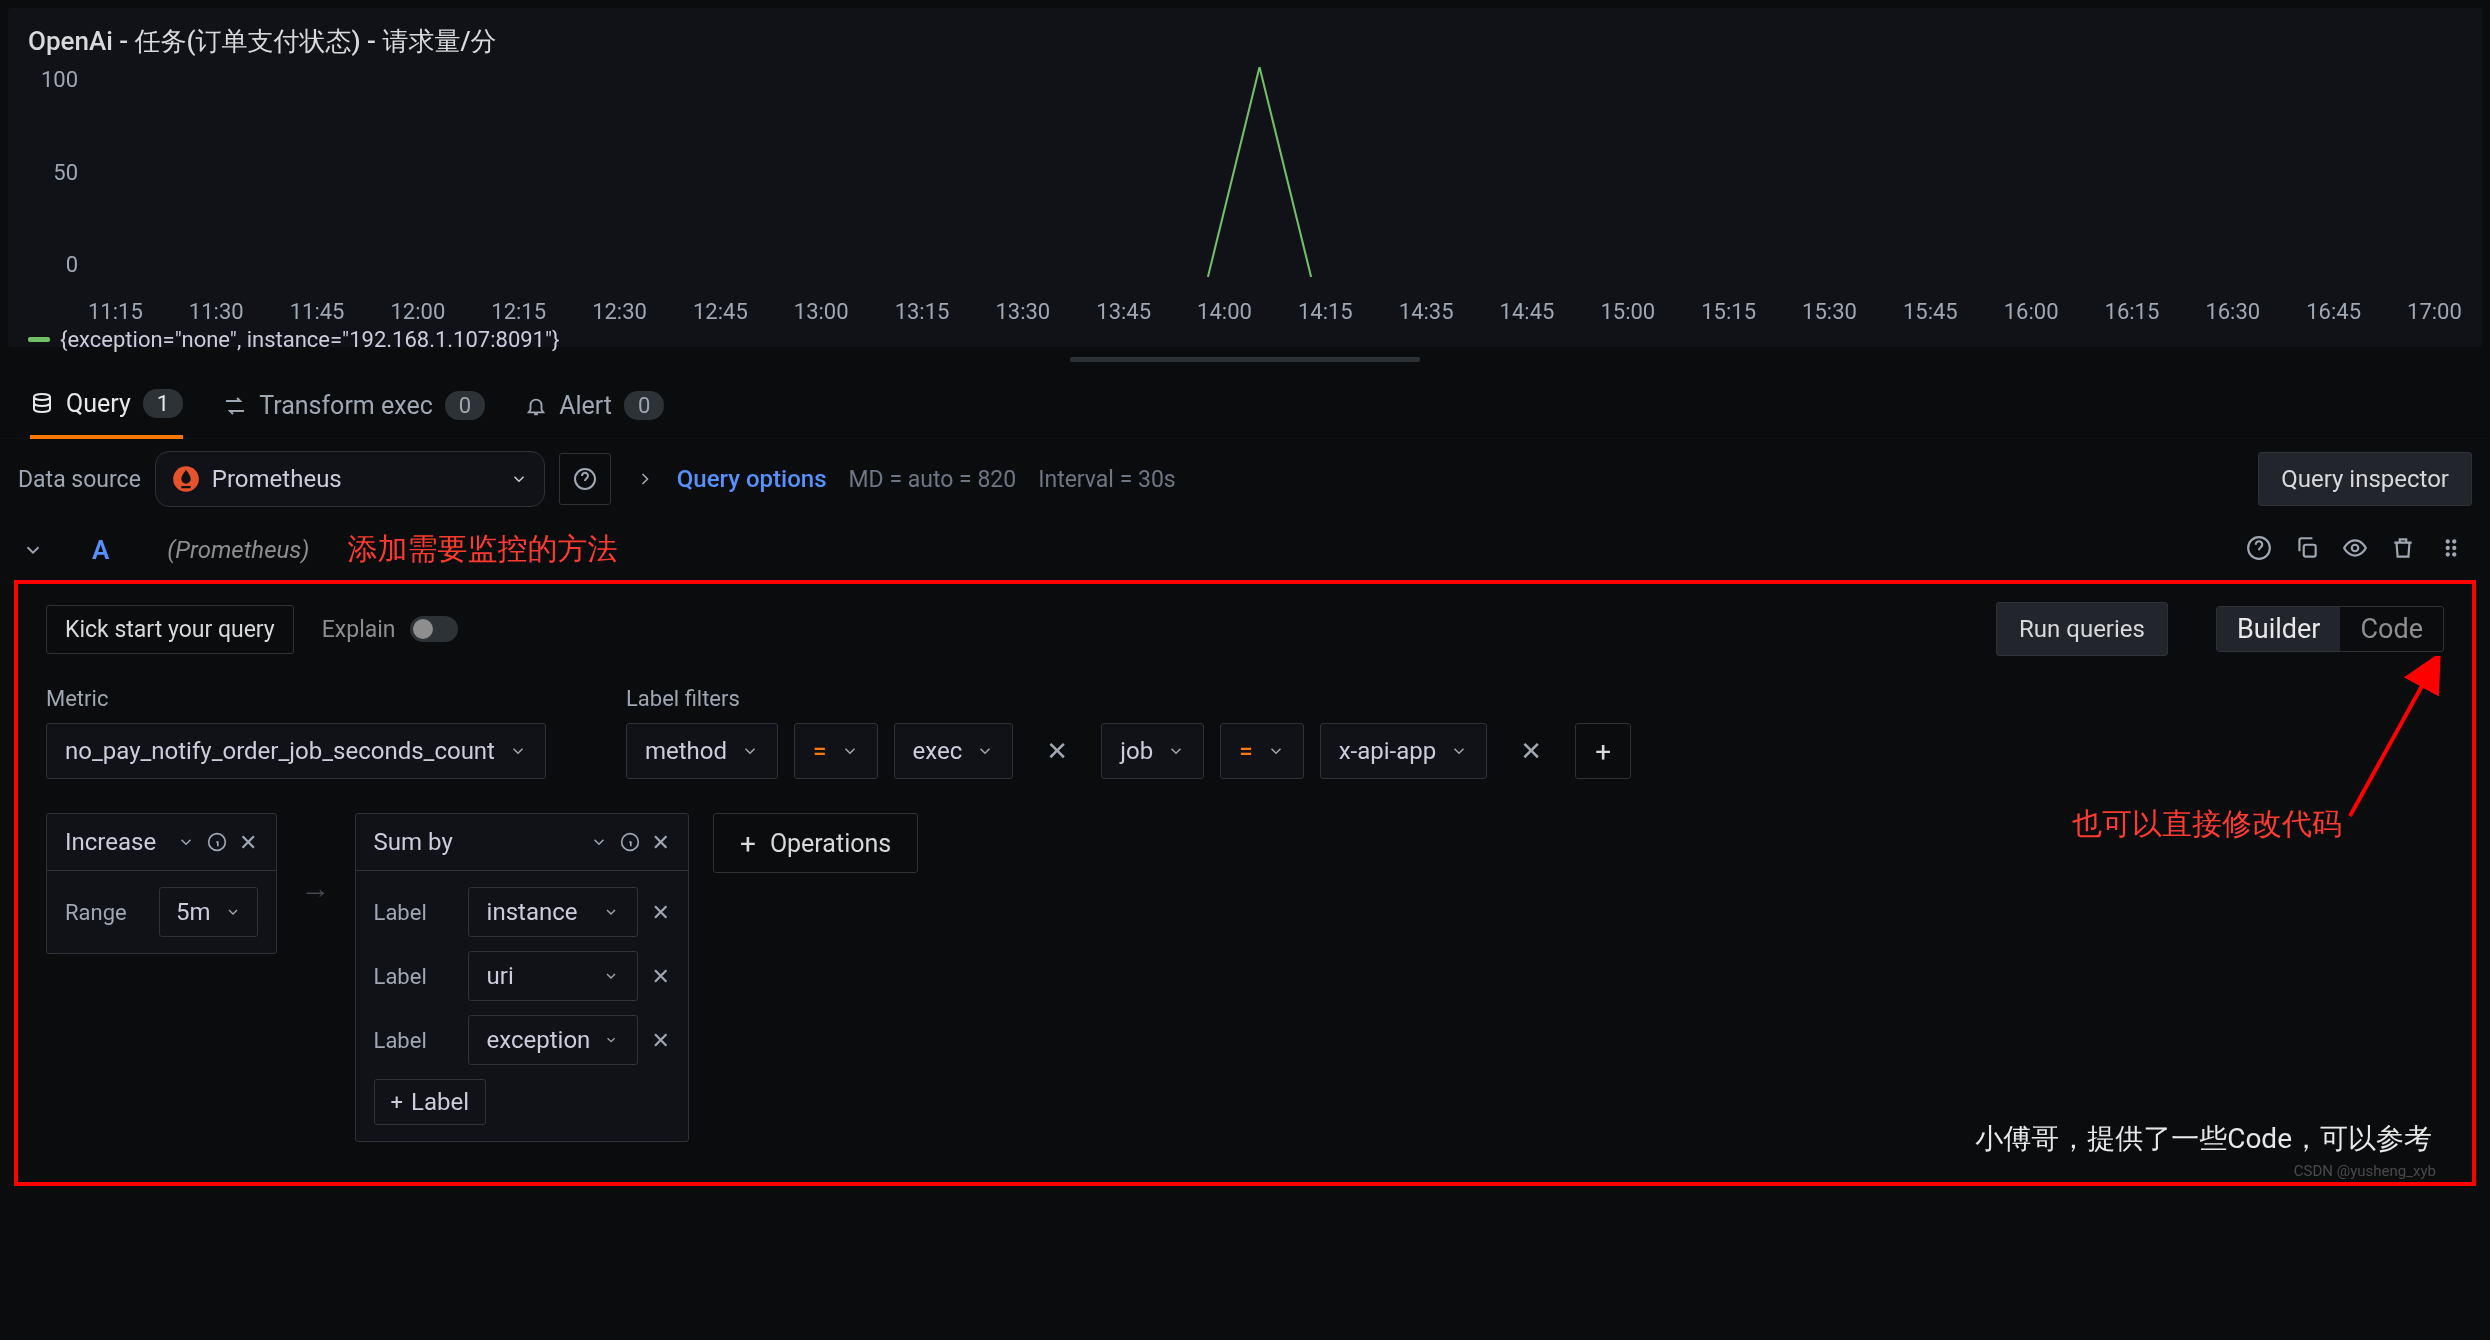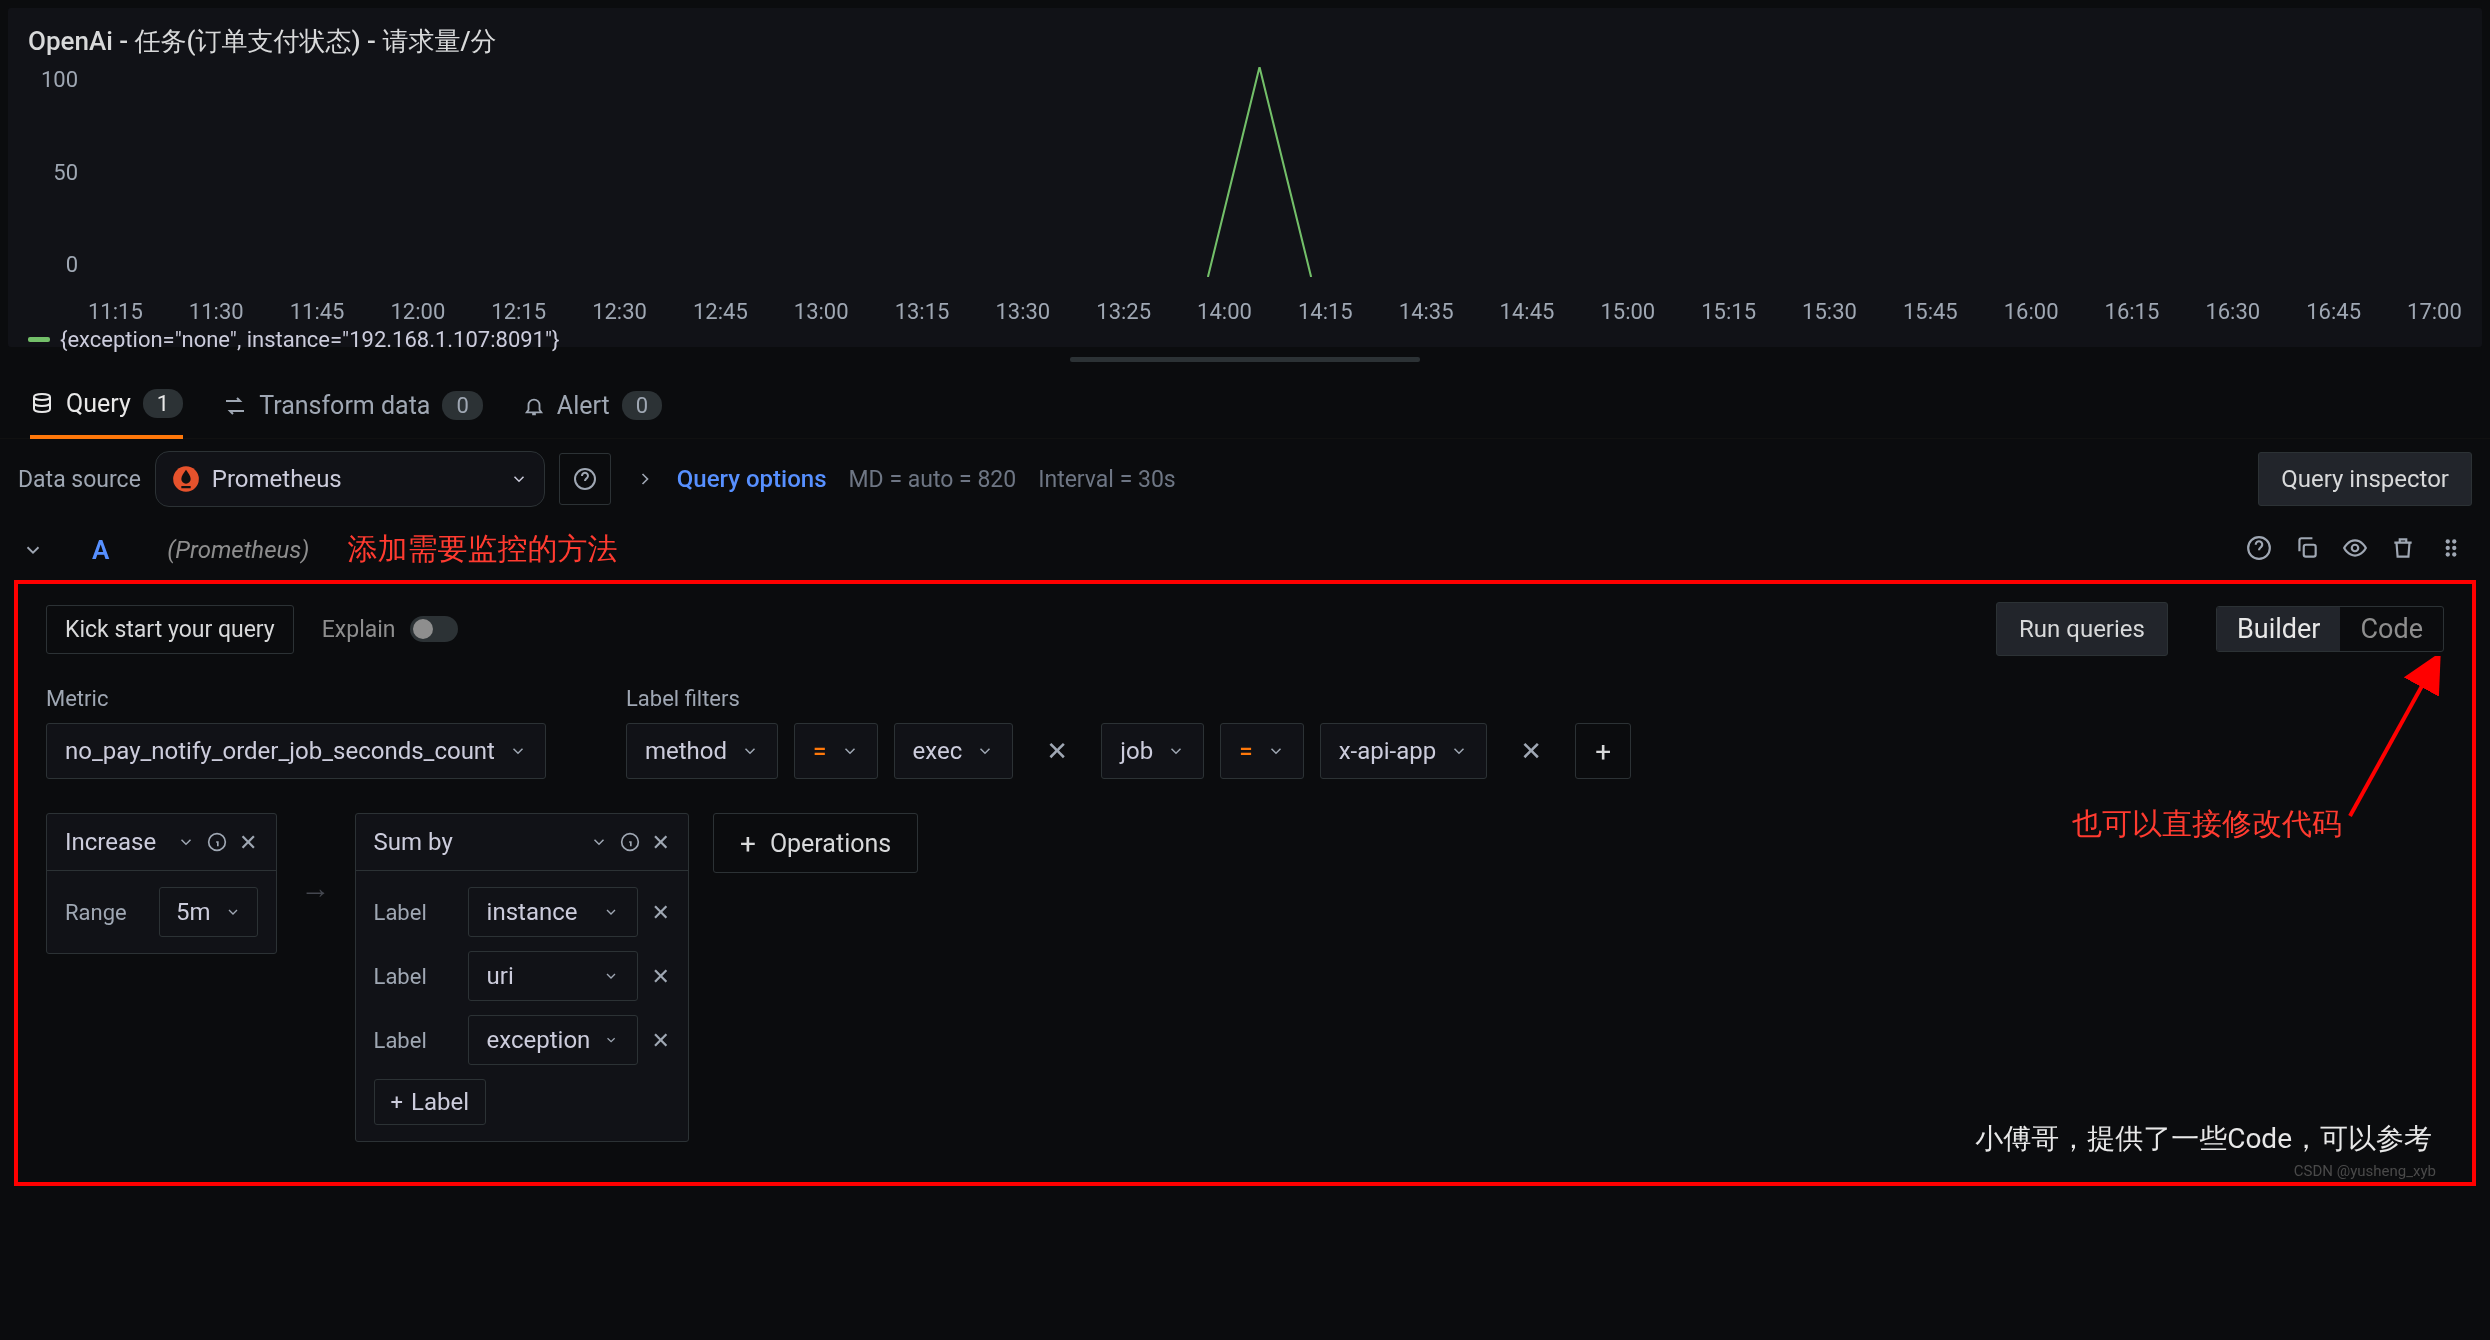--- a/index.html
+++ b/index.html
@@ -409,21 +409,21 @@
         <span>11:15</span>
         <span>11:30</span>
         <span>11:45</span>
         <span>12:00</span>
         <span>12:15</span>
         <span>12:30</span>
         <span>12:45</span>
         <span>13:00</span>
         <span>13:15</span>
         <span>13:30</span>
-        <span>13:25</span>
+        <span>13:45</span>
         <span>14:00</span>
         <span>14:15</span>
         <span>14:35</span>
         <span>14:45</span>
         <span>15:00</span>
         <span>15:15</span>
         <span>15:30</span>
         <span>15:45</span>
         <span>16:00</span>
         <span>16:15</span>
@@ -451,21 +451,21 @@
     </span>
     <span>Query</span>
     <span class="badge">1</span>
   </div>
   <div class="tab">
     <span class="icon">
       <svg width="24" height="24" viewBox="0 0 24 24" fill="none" stroke="currentColor" stroke-width="2">
           <path d="M3 7h14l-3-3M21 17H7l3 3"></path>
         </svg>
     </span>
-    <span>Transform data</span>
+    <span>Transform exec</span>
     <span class="badge">0</span>
   </div>
   <div class="tab">
     <span class="icon">
       <svg width="22" height="22" viewBox="0 0 24 24" fill="none" stroke="currentColor" stroke-width="2">
           <path d="M18 16v-5a6 6 0 10-12 0v5l-2 3h16l-2-3zM10 21h4"></path>
         </svg>
     </span>
     <span>Alert</span>
     <span class="badge">0</span>

